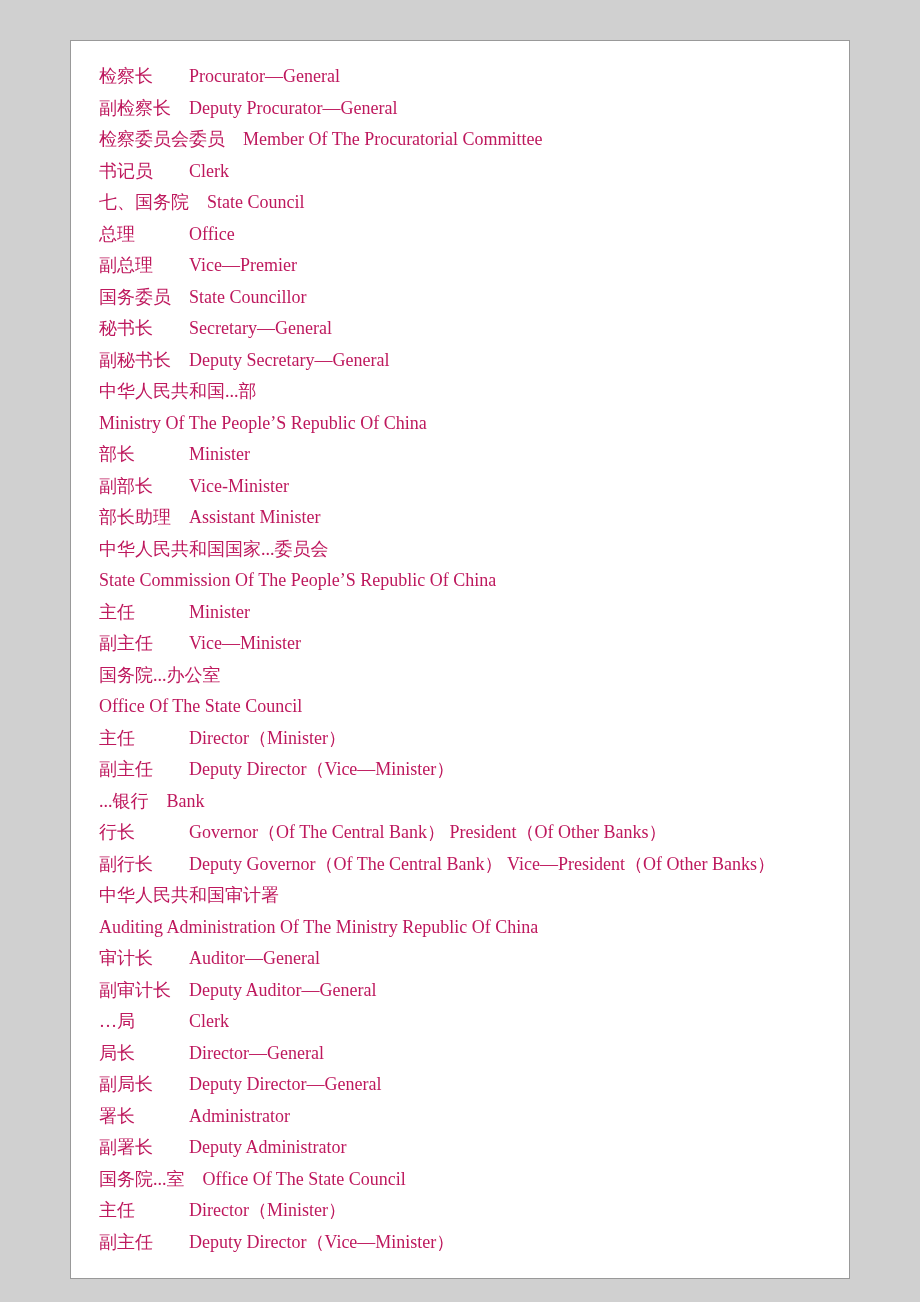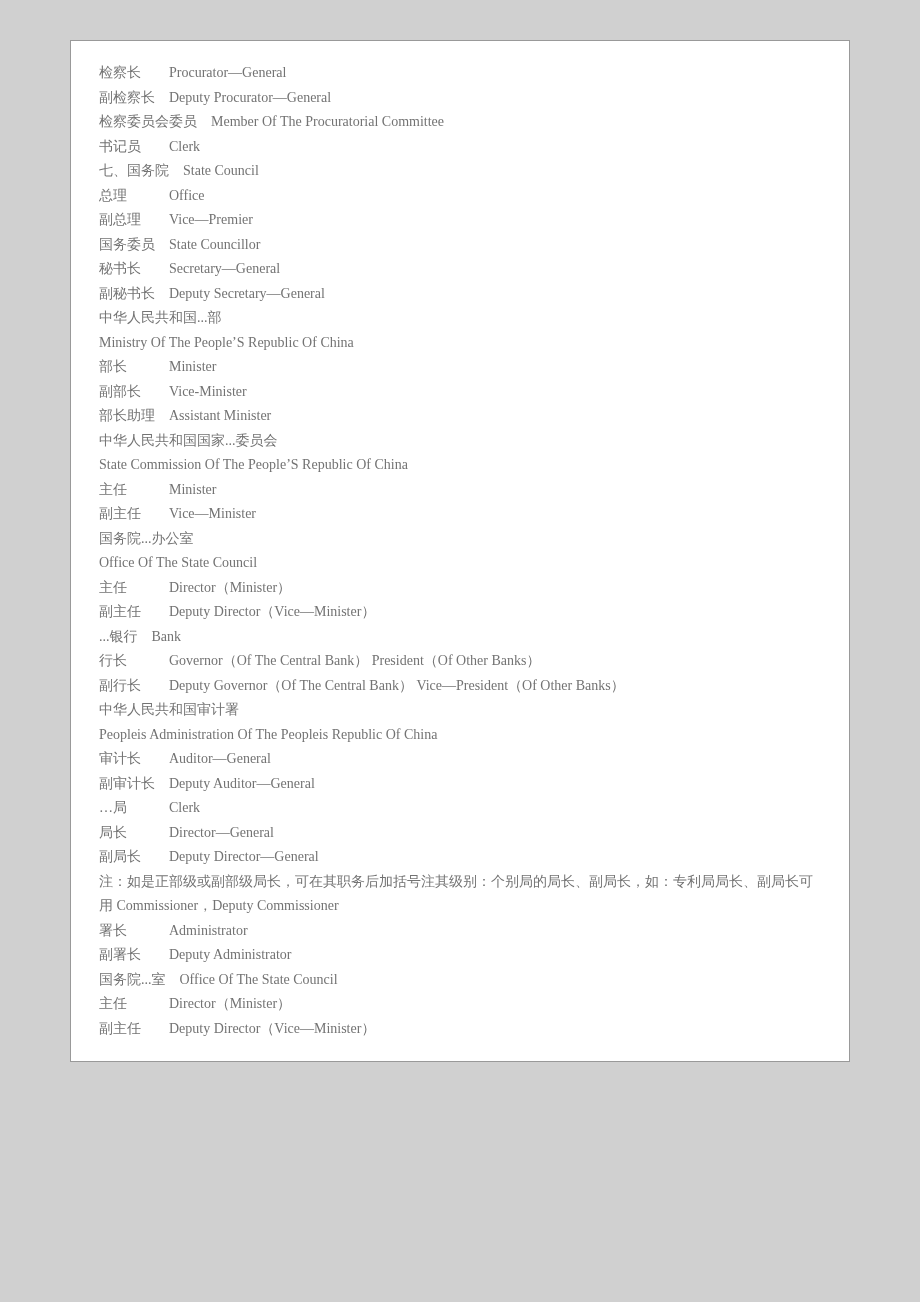--- a/index.html
+++ b/index.html
@@ -30,23 +30,23 @@
       transform: translate(-50%, -50%) rotate(-15deg);
       font-size: 52px;
       font-weight: bold;
       color: rgba(180, 30, 30, 0.18);
       white-space: nowrap;
       pointer-events: none;
       z-index: 10;
       font-family: Arial, sans-serif;
     }
     .content {
-      font-size: 14px;
+      font-size: 18px;
       line-height: 1.75;
-      color: #737373;
+      color: #be185d;
     }
     .content p {
       margin: 0;
       padding: 0;
     }
   </style>
 </head>
 <body>
 
 <div class="document-container">
@@ -72,26 +72,25 @@
       <p>主任　　　Minister</p>
       <p>副主任　　Vice—Minister</p>
       <p>国务院...办公室</p>
       <p>Office Of The State Council</p>
       <p>主任　　　Director（Minister）</p>
       <p>副主任　　Deputy Director（Vice—Minister）</p>
       <p>...银行　Bank</p>
       <p>行长　　　Governor（Of The Central Bank） President（Of Other Banks）</p>
       <p>副行长　　Deputy Governor（Of The Central Bank） Vice—President（Of Other Banks）</p>
       <p>中华人民共和国审计署</p>
-      <p>Peopleis Administration Of The Peopleis Republic Of China</p>
+      <p>Auditing Administration Of The Ministry Republic Of China</p>
       <p>审计长　　Auditor—General</p>
       <p>副审计长　Deputy Auditor—General</p>
       <p>…局　　　Clerk</p>
       <p>局长　　　Director—General</p>
       <p>副局长　　Deputy Director—General</p>
-      <p>注：如是正部级或副部级局长，可在其职务后加括号注其级别：个别局的局长、副局长，如：专利局局长、副局长可用 Commissioner，Deputy Commissioner</p>
       <p>署长　　　Administrator</p>
       <p>副署长　　Deputy Administrator</p>
       <p>国务院...室　Office Of The State Council</p>
       <p>主任　　　Director（Minister）</p>
       <p>副主任　　Deputy Director（Vice—Minister）</p>
     </div>
 </div>
 
 </body></html>

